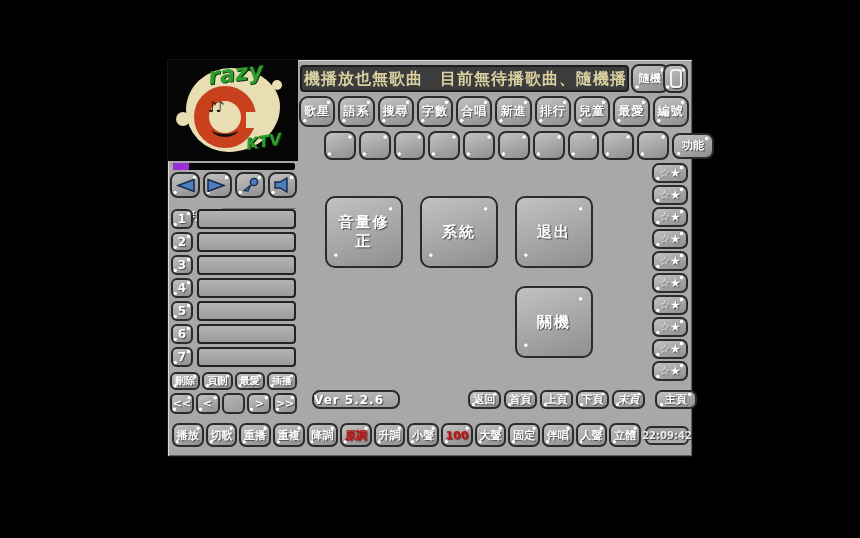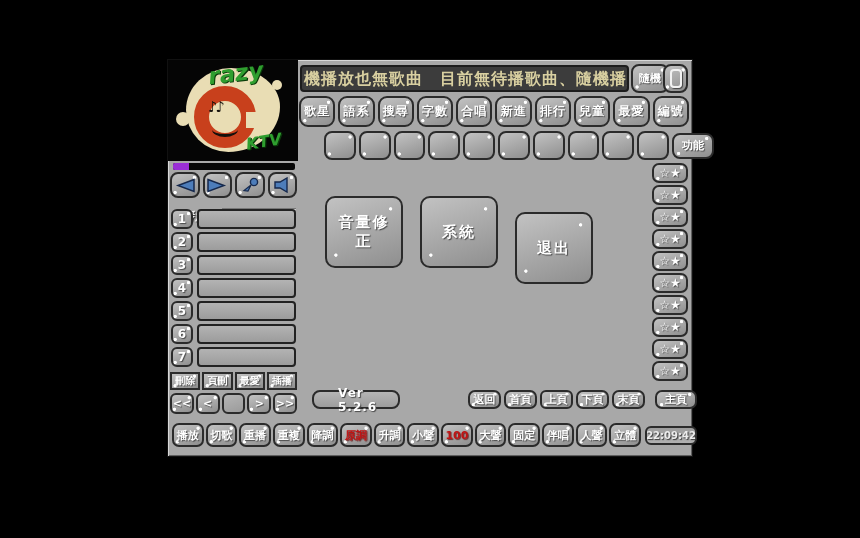--- a/index.html
+++ b/index.html
@@ -73,50 +73,50 @@
   .playlist-title{color:#f4f4f4;font-size:11px;font-weight:bold;font-style:italic;text-shadow:1px 1px 1px #2e2e2e;letter-spacing:1px;white-space:nowrap;margin-top:15px;}
   .playlist-line{flex:1;height:0;border-top:1px solid #777;border-bottom:1px solid #cfcfcf;margin-left:3px;}
   .playlist-rows{position:absolute;left:3px;top:149px;width:125px;}
   .plrow{display:flex;gap:4px;margin-bottom:3px;height:20px;}
   .plrow .num{width:22px;height:20px;font-size:12px;border-radius:6px;border-width:2px;}
   .plrow .song{
     flex:1;height:20px;box-sizing:border-box;border:2px solid #222;border-radius:4px;
     background:linear-gradient(#b3b3b3,#9c9c9c);font-size:11px;color:#222;line-height:16px;padding:0 3px;overflow:hidden;
   }
   .playlist-actions{position:absolute;left:2px;top:312px;width:127px;height:18px;display:flex;gap:2px;}
-  .playlist-actions .btn{flex:1;font-size:10px;letter-spacing:0;border-radius:0;}
+  .playlist-actions .btn{flex:1;font-size:10px;letter-spacing:0;border-radius:6px;}
   .pager{position:absolute;left:2px;top:333px;width:127px;height:21px;display:flex;gap:2px;}
   .pager .btn{flex:1;font-size:11px;border-radius:6px;}
   .pager .blank{background:linear-gradient(160deg,#b5b5b5,#9b9b9b);}
   
   .bigbtn{position:absolute;width:78px;height:72px;font-size:15px;letter-spacing:2px;border-radius:10px;}
   .bigbtn span{display:inline-block;max-width:66px;text-align:center;}
   #b-volume{left:157px;top:136px;}
   #b-system{left:252px;top:136px;}
-  #b-exit{left:347px;top:152px;}
+  #b-exit{left:347px;top:136px;}
   #b-channel{left:157px;top:226px;}
   #b-shutdown{left:347px;top:226px;}
   
   .star-col{position:absolute;left:484px;top:103px;width:36px;display:flex;flex-direction:column;gap:2px;}
   .star-col .btn{height:20px;font-size:12px;letter-spacing:0;border-radius:7px;color:#fff;}
   
   .version-box{
     position:absolute;left:144px;top:330px;width:88px;height:19px;box-sizing:border-box;
     border:2px solid #2b2b2b;border-radius:8px;background:linear-gradient(#b5b5b5,#9d9d9d);
     color:#fff;font-size:12px;font-weight:bold;text-shadow:1px 1px 1px #4a4a4a;
-    display:flex;align-items:center;padding-left:24px;letter-spacing:1px;
+    display:flex;align-items:center;padding-left:0;letter-spacing:1px;
   }
   .page-nav .btn{position:absolute;top:330px;width:33px;height:19px;font-size:11px;border-radius:7px;letter-spacing:0;}
-  #n-back{left:300px;}#n-first{left:336px;}#n-prev{left:372px;border-radius:6px;}#n-next{left:408px;}#n-last{left:444px;}
+  #n-back{left:300px;}#n-first{left:336px;}#n-prev{left:372px;border-radius:6px;}#n-next{left:408px;}#n-last{left:444px;font-style:italic;}
   #n-home{left:487px;width:42px;}
   
   .transport-row{position:absolute;left:4px;top:363px;width:469px;height:24px;display:flex;gap:2px;}
   .transport-row .btn{flex:1;font-size:11px;letter-spacing:0;border-radius:7px;}
   .clock{
-    position:absolute;left:477px;top:366px;width:52px;height:19px;box-sizing:border-box;
+    position:absolute;left:477px;top:366px;width:44px;height:19px;box-sizing:border-box;
     border:2px solid #2b2b2b;border-radius:6px;background:linear-gradient(#9d9d9d,#b0b0b0);
     color:#ececec;font-size:10px;font-weight:bold;display:flex;align-items:center;justify-content:center;
     text-shadow:1px 1px 1px #3a3a3a;
   }
   .icon-svg{display:block;}
 </style>
 </head>
 <body>
 
 <div class="window">
@@ -244,20 +244,23 @@
   </div>
 
   <button class="btn bigbtn" id="b-system">
       <span>系統</span>
     </button>
   <button class="btn bigbtn" id="b-volume">
       <span>音量修正</span>
     </button>
   <button class="btn bigbtn" id="b-exit">
       <span>退出</span>
+    </button>
+  <button class="btn bigbtn" id="b-shutdown">
+      <span>關機</span>
     </button>
 
   <div class="star-col">
     <button class="btn">☆★</button>
     <button class="btn">☆★</button>
     <button class="btn">☆★</button>
     <button class="btn">☆★</button>
     <button class="btn">☆★</button>
     <button class="btn">☆★</button>
     <button class="btn">☆★</button>

